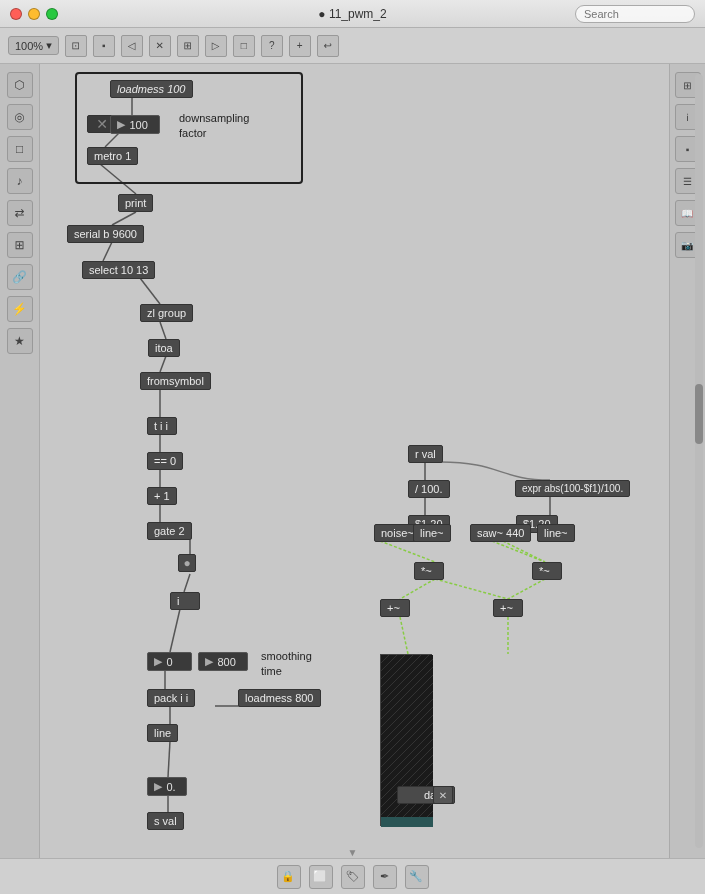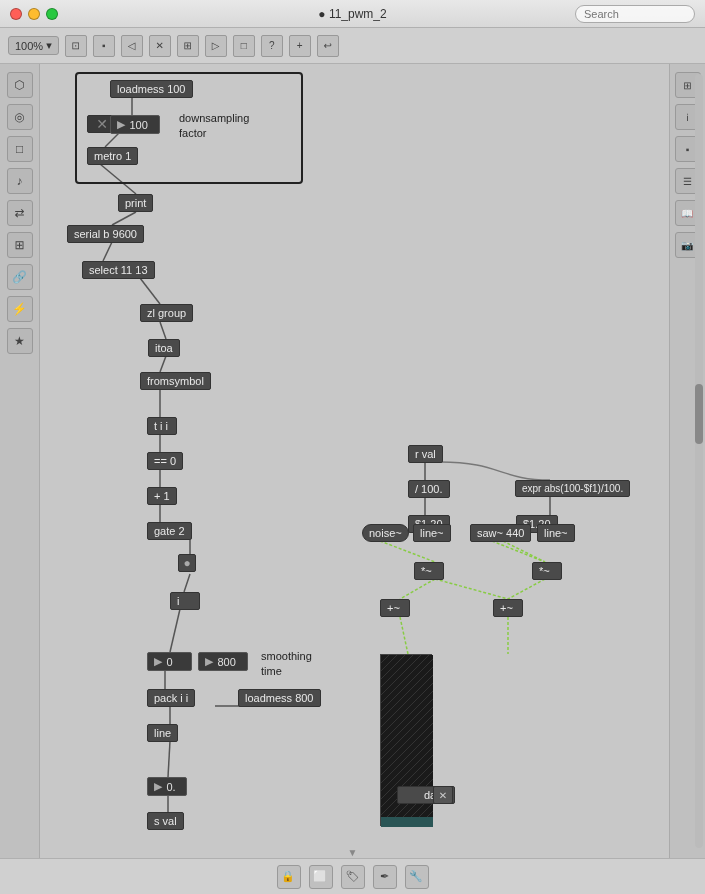--- a/index.html
+++ b/index.html
@@ -418,40 +418,40 @@
 
     <line x1="368" y1="760" x2="370" y2="722" stroke="#88cc44" stroke-width="1.5" stroke-dasharray="3,2"></line>
 
     <line x1="463" y1="477" x2="505" y2="498" stroke="#88cc44" stroke-width="1.5" stroke-dasharray="3,2"></line>
   </svg>
 
   <div class="group-box" style="left:35px;top:8px;width:228px;height:112px;"></div>
 
 
 
-  <div class="max-obj" style="left:70px;top:16px;">loadmess 100</div>
+  <div class="max-obj" style="left:70px;top:16px;font-style:italic;">loadmess 100</div>
 
   <div class="max-obj toggle" style="left:47px;top:51px;width:18px;height:18px;">
     <span style="color:#888;font-size:14px;">✕</span>
   </div>
 
   <div class="number-display" style="left:70px;top:51px;min-width:50px;">
     <span class="arrow">▶</span>
     <span>100</span>
   </div>
 
   <div class="max-obj comment" style="left:136px;top:46px;line-height:1.4;">downsampling<br>factor</div>
 
   <div class="max-obj" style="left:47px;top:83px;">metro 1</div>
 
   <div class="max-obj" style="left:78px;top:130px;">print</div>
 
   <div class="max-obj" style="left:27px;top:161px;">serial b 9600</div>
 
-  <div class="max-obj" style="left:42px;top:197px;">select 11 13</div>
+  <div class="max-obj" style="left:42px;top:197px;">select 10 13</div>
 
   <div class="max-obj" style="left:100px;top:240px;">zl group</div>
 
   <div class="max-obj" style="left:108px;top:275px;">itoa</div>
 
   <div class="max-obj" style="left:100px;top:308px;">fromsymbol</div>
 
   <div class="max-obj" style="left:107px;top:353px;">t i i</div>
 
   <div class="max-obj" style="left:107px;top:388px;">== 0</div>
@@ -494,21 +494,21 @@
   <div class="max-obj" style="left:368px;top:381px;">r val</div>
 
   <div class="max-obj" style="left:368px;top:416px;">/ 100.</div>
 
   <div class="max-obj" style="left:475px;top:416px;font-size:10px;">expr abs(100-$f1)/100.</div>
 
   <div class="max-obj" style="left:368px;top:451px;">$1.20</div>
 
   <div class="max-obj" style="left:476px;top:451px;">$1.20</div>
 
-  <div class="max-obj" style="left:322px;top:460px;border-radius:9px;">noise~</div>
+  <div class="max-obj" style="left:334px;top:460px;">noise~</div>
 
   <div class="max-obj" style="left:373px;top:460px;">line~</div>
 
   <div class="max-obj" style="left:430px;top:460px;">saw~ 440</div>
 
   <div class="max-obj" style="left:497px;top:460px;">line~</div>
 
   <div class="max-obj" style="left:374px;top:498px;">*~</div>
 
   <div class="max-obj" style="left:492px;top:498px;">*~</div>

